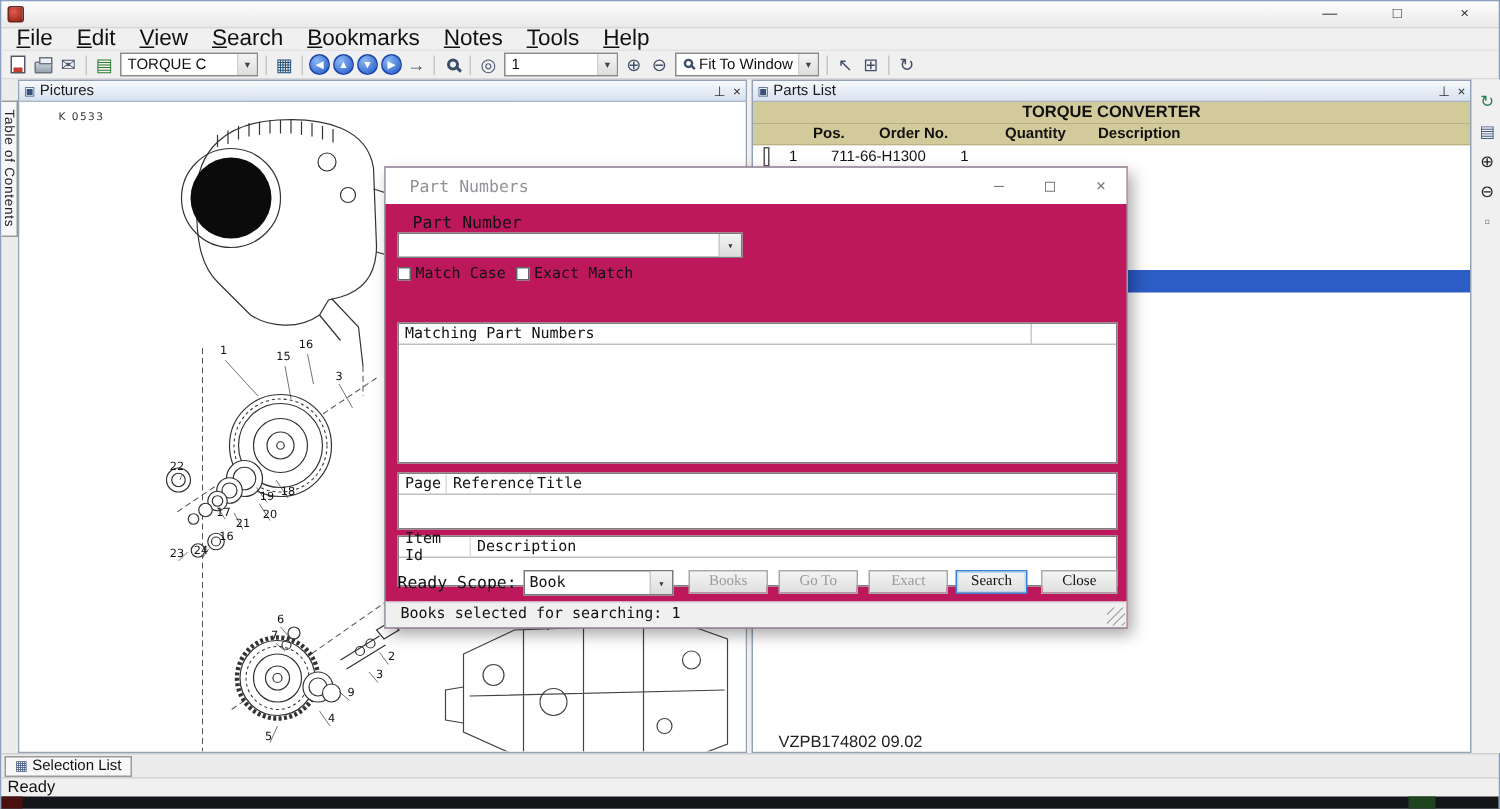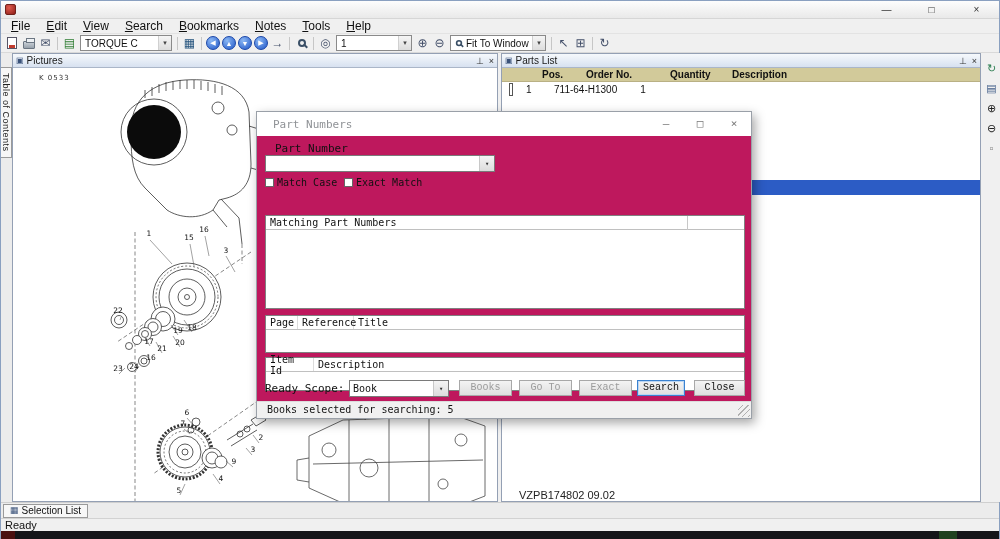--- a/index.html
+++ b/index.html
@@ -8,21 +8,21 @@
   .screen{position:relative;width:1000px;height:539px;background:#f0f0f0;border:1px solid #8aa0c0;}
 
   
   .titlebar{position:absolute;left:0;top:0;width:100%;height:18px;background:linear-gradient(#fdfdfd,#e9e9e9);border-bottom:1px solid #d6d6d6;display:flex;align-items:center;font-size:11px;}
   .app-icon{width:11px;height:11px;margin:0 5px 0 4px;border-radius:2px;background:radial-gradient(circle at 35% 30%,#e05a4e,#8e1f18);border:1px solid #70221c;}
   .title-text{white-space:nowrap;color:#222;}
   .win-controls{position:absolute;right:0;top:0;height:18px;display:flex;}
   .win-btn{width:45px;height:18px;line-height:17px;text-align:center;font-size:10px;color:#333;}
 
   
-  .menubar{position:absolute;left:0;top:18px;width:100%;height:15px;background:#f0f0f0;border-bottom:1px solid #e3e3e3;display:flex;align-items:center;font-size:12px;padding-left:2px;}
+  .menubar{position:absolute;left:0;top:18px;width:100%;height:15px;background:#f0f0f0;border-bottom:1px solid #e3e3e3;display:flex;align-items:center;font-size:15px;padding-left:2px;}
   .menu-item{display:inline-block;padding:0 8px 1px 8px;}
   .menu-item::first-letter{text-decoration:underline;}
 
   
   .toolbar{position:absolute;left:0;top:33px;width:100%;height:19px;background:#f0f0f0;border-bottom:1px solid #d9d9d9;display:flex;align-items:center;padding-left:2px;}
   .ic{display:inline-flex;width:17px;height:16px;align-items:center;justify-content:center;}
   .gl{font-size:12px;color:#44506a;line-height:1;}
   .green{color:#2e7d32;} .blue{color:#23527c;}
   .tb-sep{width:1px;height:13px;background:#c6c6c6;margin:0 3px;flex:none;}
   .i-doc{width:10px;height:12px;background:#fff;border:1px solid #556;position:relative;}
@@ -91,21 +91,21 @@
   .dlg-body{position:relative;width:100%;height:282px;}
   .dlbl{position:absolute;color:#111;}
   .dcombo{position:absolute;height:17px;background:#fff;border:1px solid #7a7a7a;display:flex;align-items:center;font-size:10px;padding-left:3px;}
   .dcombo .arr{width:15px;height:100%;margin-left:auto;border-left:1px solid #c8c8c8;background:linear-gradient(#f4f4f4,#dcdcdc);display:flex;align-items:center;justify-content:center;font-size:7px;color:#333;}
   .dcheck{position:absolute;display:flex;align-items:center;gap:3px;font-size:10px;}
   .dcheck .box{width:9px;height:9px;border:1px solid #666;background:#fff;}
   .dlist{position:absolute;left:8px;width:480px;background:#fff;border:1px solid #808080;margin-top:16px;}
   .dlist-head{position:relative;height:14px;border-bottom:1px solid #c0c0c0;font-size:10px;display:flex;align-items:center;}
   .dlist-head .hcell{padding:0 4px;height:100%;display:flex;align-items:center;border-right:1px solid #dcdcdc;}
   .vdiv{position:absolute;top:0;height:14px;width:1px;background:#c8c8c8;}
-  .dbtn{position:absolute;height:16px;background:linear-gradient(#f4f4f4,#dfdfdf);border:1px solid #a8a8a8;font-size:10px;text-align:center;line-height:14px;color:#111;font-family:Liberation Mono, monospace;}
+  .dbtn{position:absolute;height:16px;background:linear-gradient(#f4f4f4,#dfdfdf);border:1px solid #a8a8a8;font-size:10px;text-align:center;line-height:14px;color:#111;font-family:Liberation Serif, serif;}
   .dbtn.disabled{color:#9b9b9b;}
   .dbtn.focus{border:1px solid #3b82d0;box-shadow:0 0 0 1px #bcd6f2 inset;}
   .dlg-status{position:absolute;left:0;top:265px;width:100%;height:17px;background:#f0f0f0;border-top:1px solid #dcdcdc;font-size:10px;line-height:16px;padding-left:10px;color:#111;}
   .grip{position:absolute;right:1px;bottom:1px;width:12px;height:12px;background:repeating-linear-gradient(135deg,transparent 0 3px,#b0b0b0 3px 4px);}
 </style>
 </head>
 <body>
 
 <div class="screen">
 
@@ -288,31 +288,32 @@
   <div class="panel p-parts">
     <div class="panel-header">
       <span class="ph-icon">▣</span>
       <span>Parts List</span>
       <span class="ph-ctl">
         <span>⊥</span>
         <span>×</span>
       </span>
     </div>
     <div class="panel-body">
+      <div class="pt-title">TORQUE CONVERTER</div>
       <div class="pt-grid pt-head">
         <span></span>
         <span>Pos.</span>
         <span>Order No.</span>
         <span>Quantity</span>
         <span>Description</span>
       </div>
       <div class="pt-grid pt-row">
         <span><span class="cb"></span></span>
         <span>1</span>
-        <span>711-64-H1300</span>
+        <span>711-66-H1300</span>
         <span class="qty">1</span>
       </div>
       <div class="selbar"></div>
       <div class="pcode">VZPB174802 09.02</div>
     </div>
   </div>
 
   <div class="rail">
     <span class="rail-ic" style="color:#2a7d4f">↻</span>
     <span class="rail-ic" style="color:#44608a">▤</span>
@@ -388,19 +389,19 @@
         <span class="val">Book</span>
         <span class="arr">▾</span>
       </div>
       <span class="dbtn disabled" style="left:202px;top:244px;width:53px;">Books</span>
       <span class="dbtn disabled" style="left:262px;top:244px;width:53px;">Go To</span>
       <span class="dbtn disabled" style="left:322px;top:244px;width:53px;">Exact</span>
       <span class="dbtn focus" style="left:380px;top:244px;width:48px;">Search</span>
       <span class="dbtn" style="left:437px;top:244px;width:51px;">Close</span>
 
       <div class="dlg-status">
-        <span>Books selected for searching: 5</span>
+        <span>Books selected for searching: 1</span>
         <span class="grip"></span>
       </div>
     </div>
   </div>
 
 </div>
 
 </body></html>

